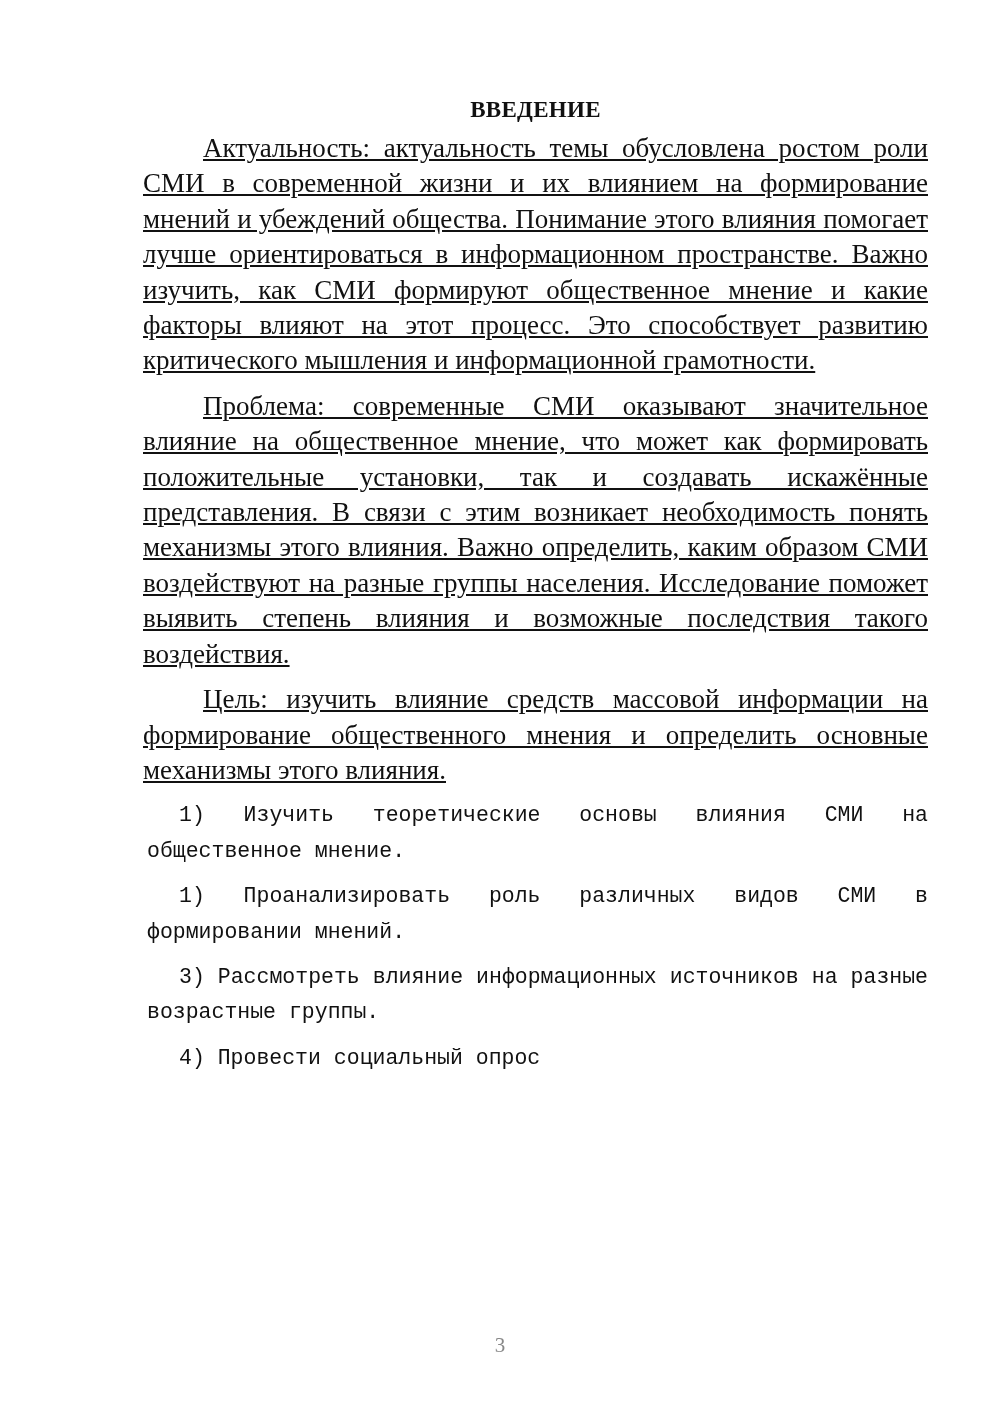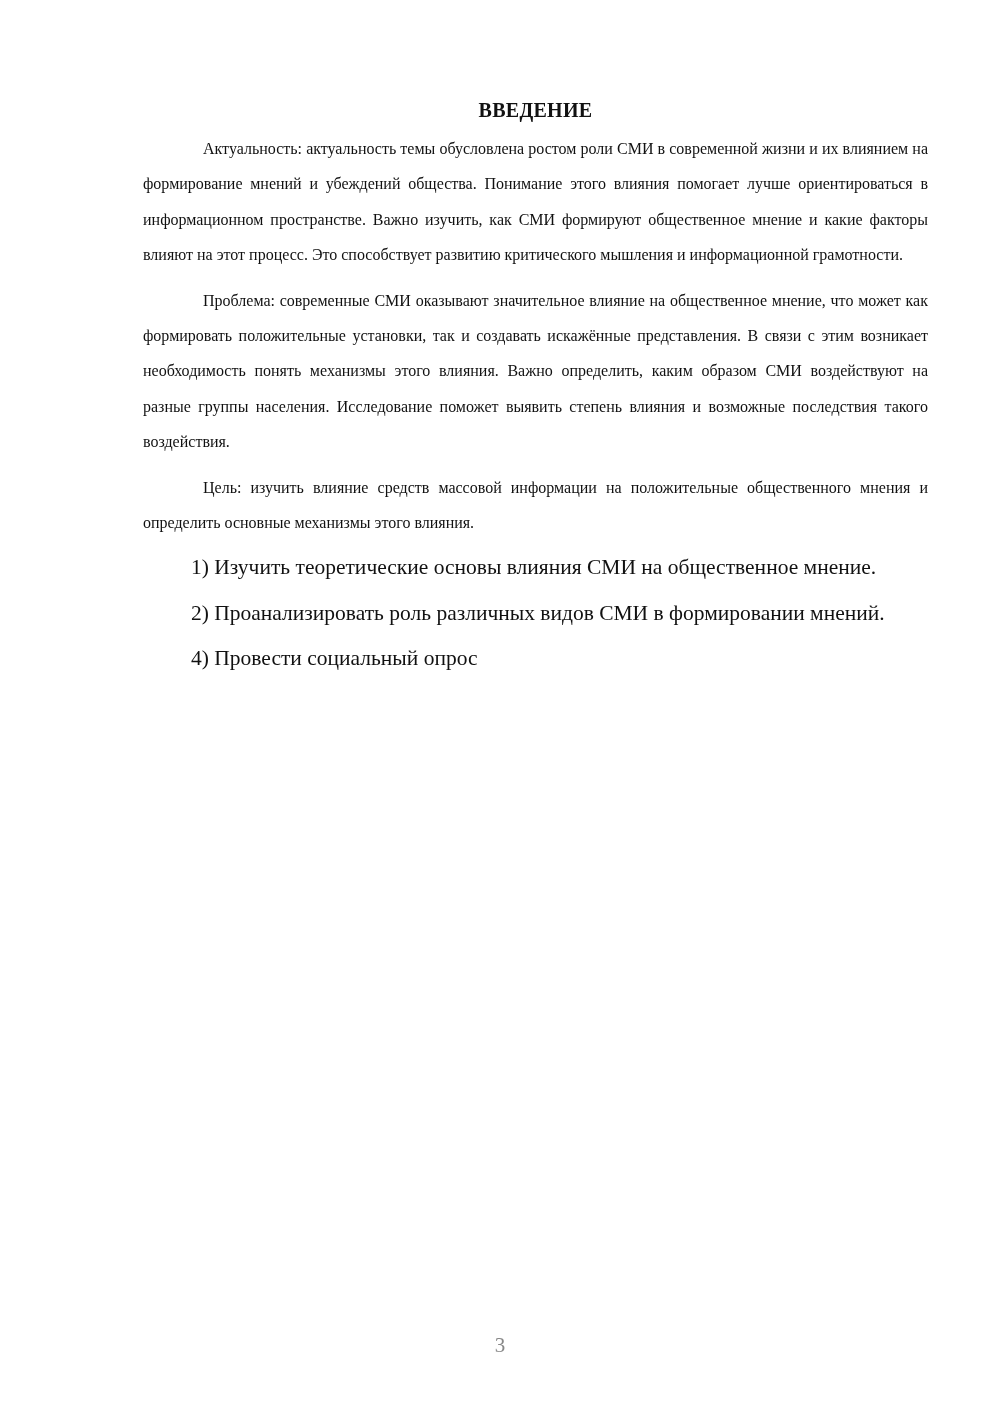--- a/index.html
+++ b/index.html
@@ -17,40 +17,42 @@
     }
     .page {
       position: absolute;
       left: 143px;
       top: 92px;
       width: 785px;
     }
     .heading {
       text-align: center;
       font-weight: bold;
-      font-size: 20px;
+      font-size: 23px;
       line-height: 36px;
       margin: 0 0 3px 0;
       letter-spacing: 0.3px;
     }
     .para {
-      font-size: 16px;
+      font-size: 27px;
       line-height: 35.4px;
       text-align: justify;
       text-align-last: left;
       margin: 0 0 10px 0;
       text-indent: 60px;
+      text-decoration: underline;
     }
     .task {
       font-size: 21.5px;
       line-height: 35.4px;
       text-align: justify;
       text-align-last: left;
-      margin: 0 0 10px 16px;
+      margin: 0 0 10px 4px;
       text-indent: 32px;
+      font-family: Liberation Mono, monospace;
     }
     .page-number {
       position: absolute;
       left: 0;
       width: 1000px;
       top: 1333px;
       text-align: center;
       font-size: 21px;
       color: #888888;
     }
@@ -58,23 +60,24 @@
 </head>
 <body>
 
 <div class="page">
   <div class="heading">ВВЕДЕНИЕ</div>
 
   <p class="para">Актуальность: актуальность темы обусловлена ростом роли СМИ в современной жизни и их влиянием на формирование мнений и убеждений общества. Понимание этого влияния помогает лучше ориентироваться в информационном пространстве. Важно изучить, как СМИ формируют общественное мнение и какие факторы влияют на этот процесс. Это способствует развитию критического мышления и информационной грамотности.</p>
 
   <p class="para">Проблема: современные СМИ оказывают значительное влияние на общественное мнение, что может как формировать положительные установки, так и создавать искажённые представления. В связи с этим возникает необходимость понять механизмы этого влияния. Важно определить, каким образом СМИ воздействуют на разные группы населения. Исследование поможет выявить степень влияния и возможные последствия такого воздействия.</p>
 
-  <p class="para">Цель: изучить влияние средств массовой информации на положительные общественного мнения и определить основные механизмы этого влияния.</p>
+  <p class="para">Цель: изучить влияние средств массовой информации на формирование общественного мнения и определить основные механизмы этого влияния.</p>
 
 
   <p class="task">1) Изучить теоретические основы влияния СМИ на общественное мнение.</p>
-  <p class="task">2) Проанализировать роль различных видов СМИ в формировании мнений.</p>
+  <p class="task">1) Проанализировать роль различных видов СМИ в формировании мнений.</p>
+  <p class="task">3) Рассмотреть влияние информационных источников на разные возрастные группы.</p>
   <p class="task">4) Провести социальный опрос</p>
 
 
 </div>
 
 <div class="page-number">3</div>
 
 </body></html>

